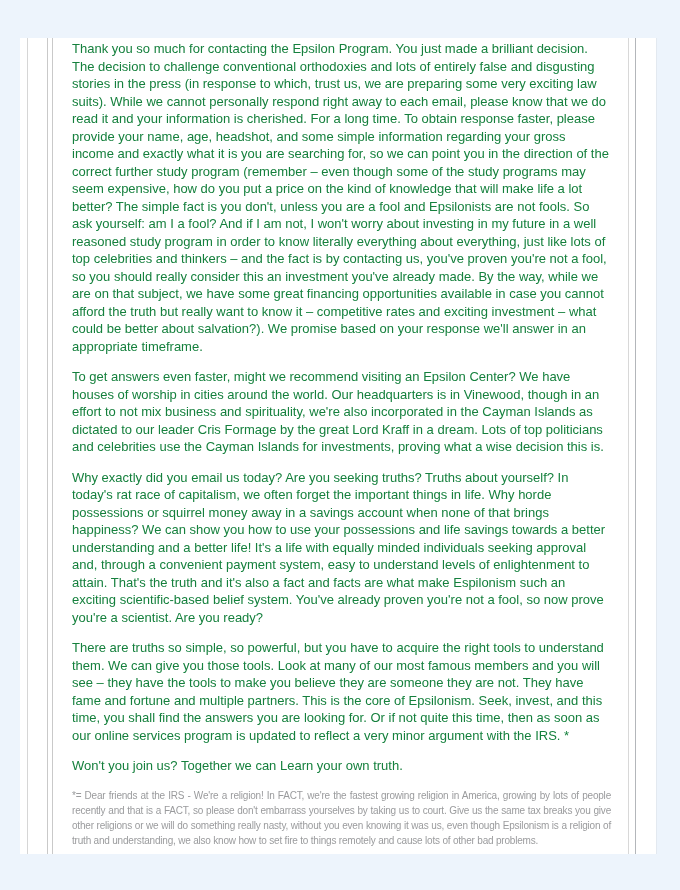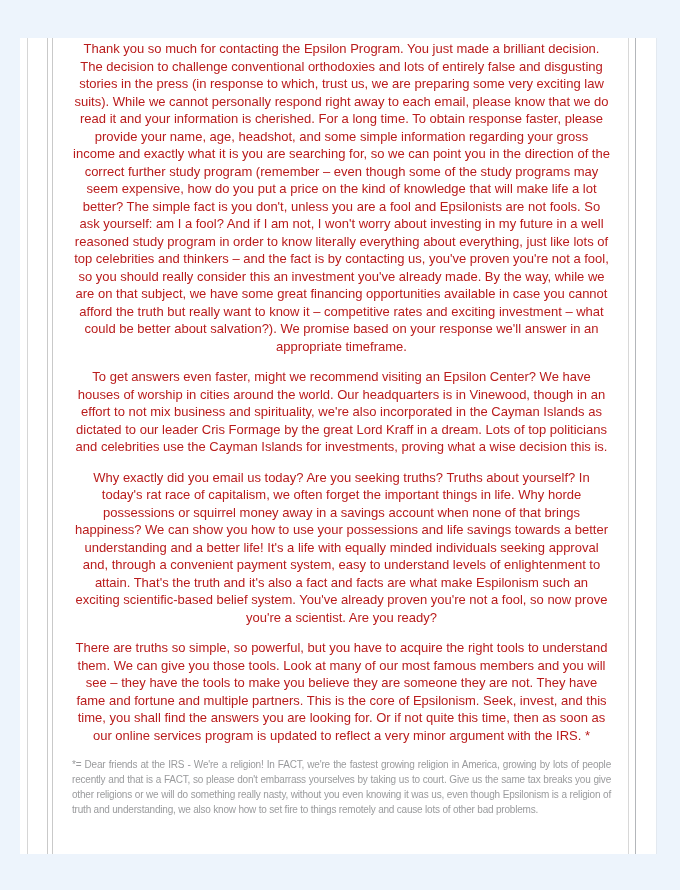--- a/index.html
+++ b/index.html
@@ -50,22 +50,22 @@
   .content {
     height: 100%;
     box-sizing: border-box;
     padding: 2px 17px 0 19px;
     overflow: hidden;
   }
   .content p {
     margin: 0 0 13px 0;
     font-size: 13px;
     line-height: 17.5px;
-    color: #b91c1c;
-    text-align: center;
+    color: #15803d;
+    text-align: left;
   }
   .content p.signature {
     margin-bottom: 15px;
   }
   .content p.footnote {
     margin: 0;
     font-size: 10px;
     line-height: 15px;
     letter-spacing: -0.2px;
     color: #9a9b9d;
@@ -78,19 +78,20 @@
 <div class="viewport">
   <div class="panel">
     <div class="c1">
       <div class="c2">
         <div class="c3">
           <div class="content">
             <p>Thank you so much for contacting the Epsilon Program. You just made a brilliant decision. The decision to challenge conventional orthodoxies and lots of entirely false and disgusting stories in the press (in response to which, trust us, we are preparing some very exciting law suits). While we cannot personally respond right away to each email, please know that we do read it and your information is cherished. For a long time. To obtain response faster, please provide your name, age, headshot, and some simple information regarding your gross income and exactly what it is you are searching for, so we can point you in the direction of the correct further study program (remember – even though some of the study programs may seem expensive, how do you put a price on the kind of knowledge that will make life a lot better? The simple fact is you don't, unless you are a fool and Epsilonists are not fools. So ask yourself: am I a fool? And if I am not, I won't worry about investing in my future in a well reasoned study program in order to know literally everything about everything, just like lots of top celebrities and thinkers – and the fact is by contacting us, you've proven you're not a fool, so you should really consider this an investment you've already made. By the way, while we are on that subject, we have some great financing opportunities available in case you cannot afford the truth but really want to know it – competitive rates and exciting investment – what could be better about salvation?). We promise based on your response we'll answer in an appropriate timeframe.</p>
             <p>To get answers even faster, might we recommend visiting an Epsilon Center? We have houses of worship in cities around the world. Our headquarters is in Vinewood, though in an effort to not mix business and spirituality, we're also incorporated in the Cayman Islands as dictated to our leader Cris Formage by the great Lord Kraff in a dream. Lots of top politicians and celebrities use the Cayman Islands for investments, proving what a wise decision this is.</p>
             <p>Why exactly did you email us today? Are you seeking truths? Truths about yourself? In today's rat race of capitalism, we often forget the important things in life. Why horde possessions or squirrel money away in a savings account when none of that brings happiness? We can show you how to use your possessions and life savings towards a better understanding and a better life! It's a life with equally minded individuals seeking approval and, through a convenient payment system, easy to understand levels of enlightenment to attain. That's the truth and it's also a fact and facts are what make Espilonism such an exciting scientific-based belief system. You've already proven you're not a fool, so now prove you're a scientist. Are you ready?</p>
             <p>There are truths so simple, so powerful, but you have to acquire the right tools to understand them. We can give you those tools. Look at many of our most famous members and you will see – they have the tools to make you believe they are someone they are not. They have fame and fortune and multiple partners. This is the core of Epsilonism. Seek, invest, and this time, you shall find the answers you are looking for. Or if not quite this time, then as soon as our online services program is updated to reflect a very minor argument with the IRS. *</p>
+            <p>Won't you join us? Together we can Learn your own truth.</p>
             <p class="footnote">*= Dear friends at the IRS - We're a religion! In FACT, we're the fastest growing religion in America, growing by lots of people recently and that is a FACT, so please don't embarrass yourselves by taking us to court. Give us the same tax breaks you give other religions or we will do something really nasty, without you even knowing it was us, even though Epsilonism is a religion of truth and understanding, we also know how to set fire to things remotely and cause lots of other bad problems.</p>
           </div>
         </div>
       </div>
     </div>
   </div>
 </div>
 
 </body></html>

